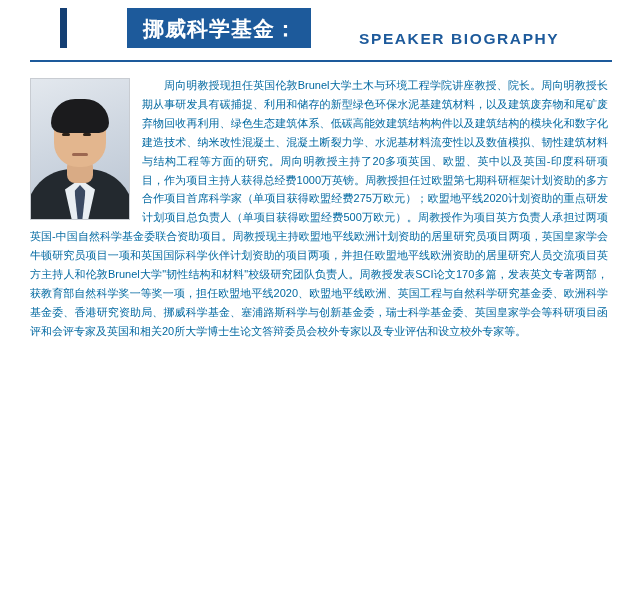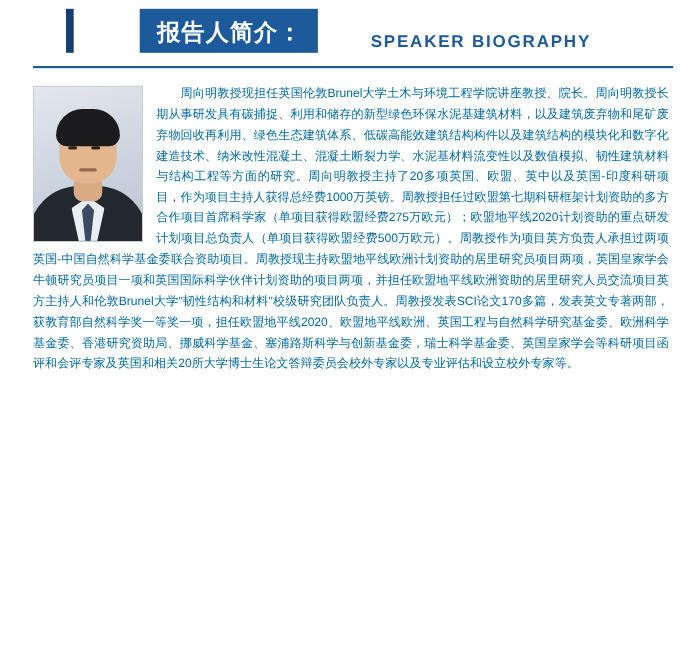--- a/index.html
+++ b/index.html
@@ -194,21 +194,21 @@
   }
 </style>
 </head>
 <body>
 
 <div class="page">
 
   <div class="header">
     <div class="header-band">
       <div class="title-accent"></div>
-      <div class="title-block">报告人简介：</div>
+      <div class="title-block">挪威科学基金：</div>
       <div class="subtitle-block">
         <div class="subtitle">SPEAKER BIOGRAPHY</div>
       </div>
     </div>
     <div class="header-rule"></div>
   </div>
 
   <div class="content">
     <div class="portrait">
       <div class="backdrop"></div>

